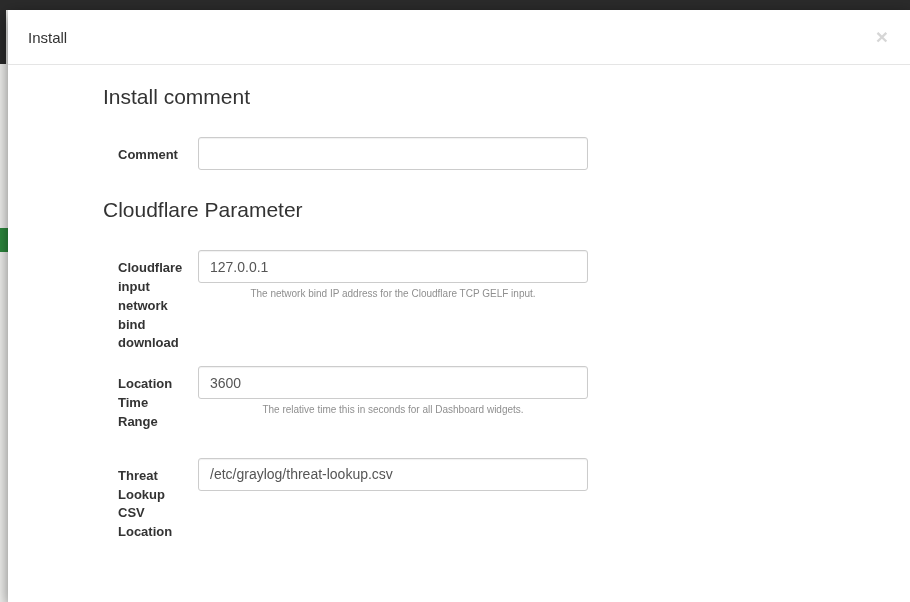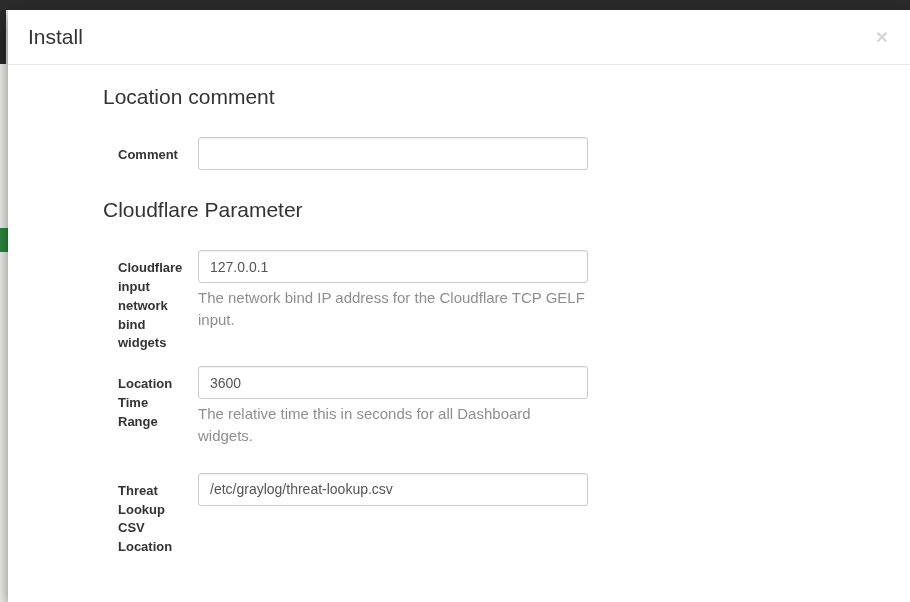--- a/index.html
+++ b/index.html
@@ -57,21 +57,21 @@
   }
   #modal-header {
     position: relative;
     height: 55px;
     border-bottom: 1px solid #e5e5e5;
     padding: 0 20px;
     display: flex;
     align-items: center;
   }
   #modal-title {
-    font-size: 21px;
+    font-size: 15px;
     font-weight: 400;
     color: #333;
     line-height: 1.4;
   }
   #close-btn {
     position: absolute;
     right: 18px;
     top: 14px;
     font-size: 21px;
     line-height: 1;
@@ -126,25 +126,26 @@
     border-radius: 3px;
     padding: 12px 11px;
     font-size: 14px;
     color: #555;
     font-family: "Liberation Sans", sans-serif;
     background: #fff;
     box-shadow: inset 0 1px 1px rgba(0,0,0,.06);
   }
   .form-field input::placeholder { color: #bbb; }
   .help-text {
-    font-size: 15px;
+    font-size: 10px;
     color: #8f8f8f;
     line-height: 1.45;
     margin: 4px 14px 0 0;
     width: 390px;
+    text-align: center;
   }
   .spacer-sm { height: 13px; }
   .spacer-md { height: 20px; }
   .spacer-lg { height: 28px; }
 </style>
 </head>
 <body>
 
 <div id="page-backdrop">
   <div id="backdrop-strip"></div>
@@ -155,39 +156,39 @@
 
 <div id="modal">
 
   <div id="modal-header">
     <div id="modal-title">Install</div>
     <button id="close-btn">×</button>
   </div>
 
   <div id="modal-body">
 
-    <h2 class="section-title first">Location comment</h2>
+    <h2 class="section-title first">Install comment</h2>
 
     <div class="spacer-md"></div>
 
     <div class="form-row">
       <div class="form-label">Comment</div>
       <div class="form-field">
         <input type="text" value="" style="">
       </div>
     </div>
 
     <div class="spacer-lg"></div>
 
     <h2 class="section-title">Cloudflare Parameter</h2>
 
     <div class="spacer-md"></div>
 
     <div class="form-row">
-      <div class="form-label">Cloudflare input network bind widgets</div>
+      <div class="form-label">Cloudflare input network bind download</div>
       <div class="form-field">
         <input type="text" value="127.0.0.1" style="">
         <p class="help-text">The network bind IP address for the Cloudflare TCP GELF input.</p>
       </div>
     </div>
 
     <div class="spacer-sm"></div>
 
     <div class="form-row">
       <div class="form-label">Location Time Range</div>

